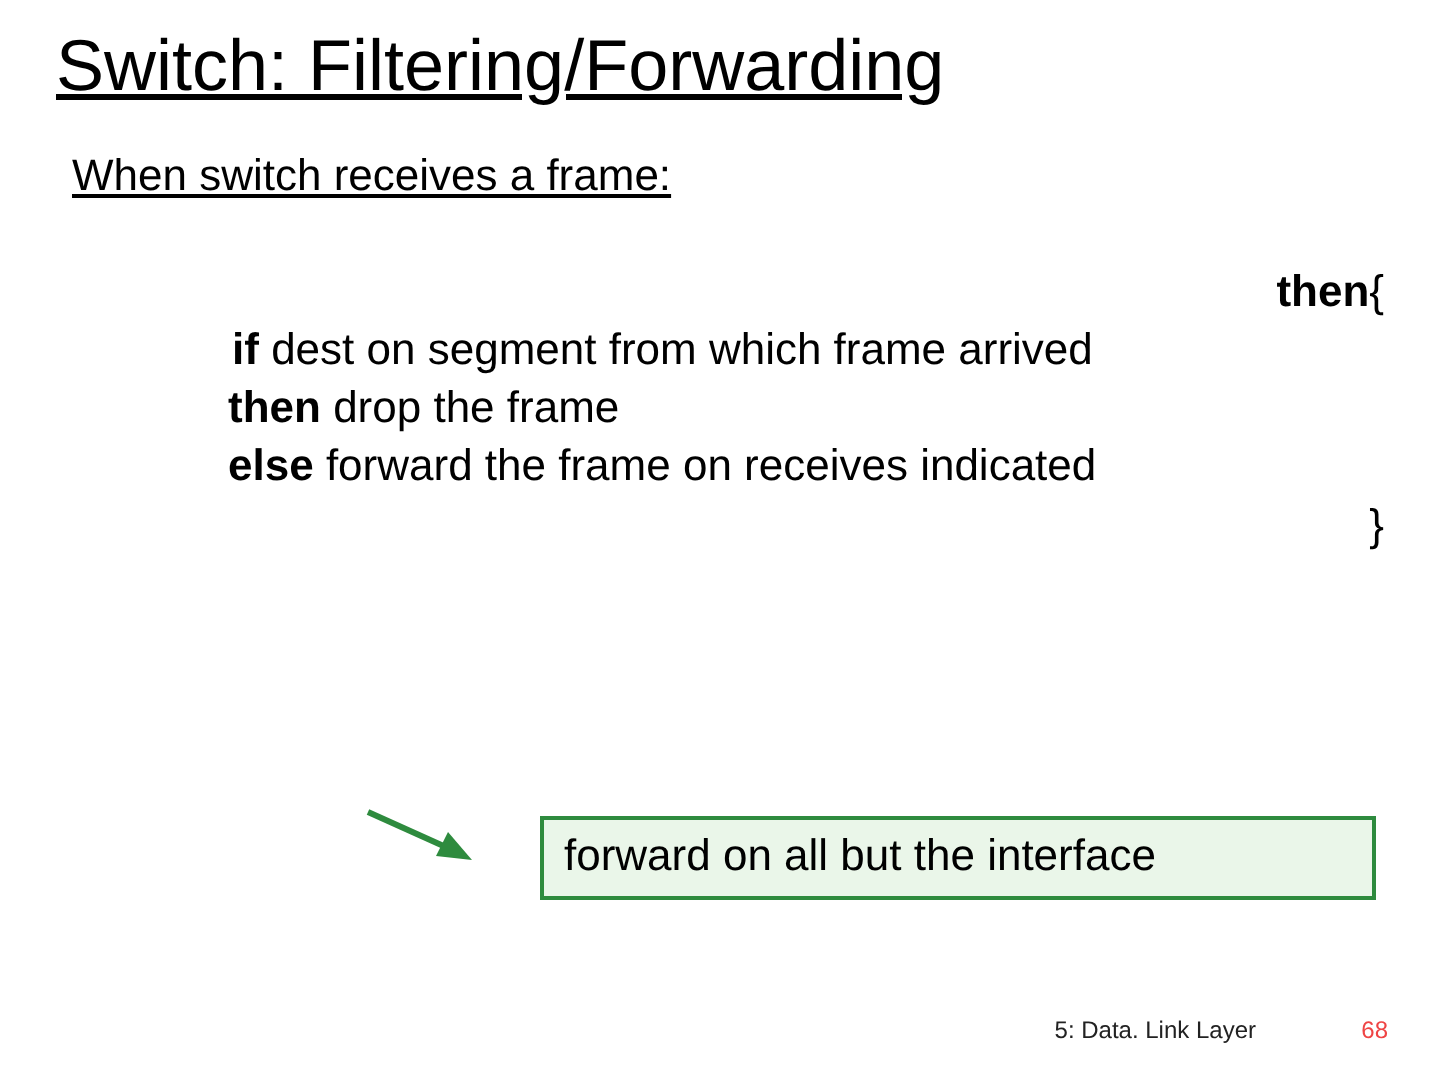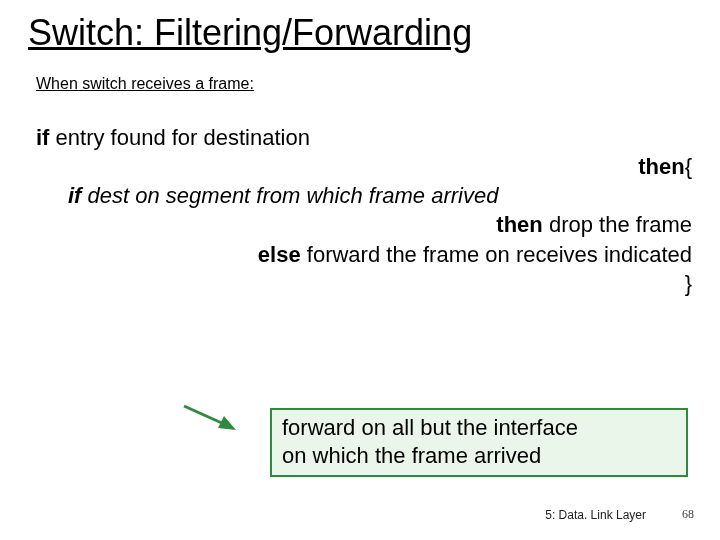--- a/index.html
+++ b/index.html
@@ -21,32 +21,32 @@
     border-radius: 18px;
   }
   .title {
     font-size: 36px;
     line-height: 1.15;
     text-decoration: underline;
     margin: 0 0 22px 0;
     font-weight: normal;
   }
   .subhead {
-    font-size: 16px;
+    font-size: 22px;
     text-decoration: underline;
     margin: 0 0 30px 8px;
   }
   .body {
     font-size: 22px;
     line-height: 1.32;
     margin-left: 8px;
   }
   .indent1 { margin-left: 32px; text-align: right; }
-  .indent2 { margin-left: 32px; font-style: italic; }
-  .indent2b { margin-left: 78px; text-align: right; }
+  .indent2 { margin-left: 80px; }
+  .indent2b { margin-left: 78px; }
   .kw { font-weight: bold; }
   .callout-wrap {
     position: absolute;
     left: 236px;
     top: 408px;
     padding-left: 34px;
   }
   .callout {
     border: 2px solid #2e8b3e;
     background: #eaf6e9;
@@ -59,47 +59,44 @@
   .arrow {
     position: absolute;
     left: 180px;
     top: 404px;
     width: 60px;
     height: 30px;
   }
   .footer-right {
     position: absolute;
     bottom: 18px;
-    right: 74px;
+    right: 92px;
     font-family: Arial, Helvetica, sans-serif;
     font-size: 12px;
     color: #222;
   }
   .pagenum {
     position: absolute;
     bottom: 18px;
     right: 26px;
-    font-family: Liberation Serif, serif;
+    font-family: Liberation Sans, sans-serif;
     font-size: 12px;
-    color: #404040;
+    color: #ef4444;
   }
 </style>
 </head>
 <body>
 
 <div class="slide">
 
   <h1 class="title">Switch: Filtering/Forwarding</h1>
 
   <div class="subhead">When switch receives a frame:</div>
 
   <div class="body">
-    <div>
-      <span class="kw">if</span><span> entry found for destination</span>
-    </div>
     <div class="indent1">
       <span class="kw">then</span><span>{</span>
     </div>
     <div class="indent2">
       <span class="kw">if</span><span> dest on segment from which frame arrived</span>
     </div>
     <div class="indent2b">
       <span class="kw">then</span><span> drop the frame</span>
     </div>
     <div class="indent2b">
@@ -109,20 +106,19 @@
   </div>
 
   <svg class="arrow" viewBox="0 0 60 30">
     <line x1="4" y1="2" x2="44" y2="20" stroke="#2e8b3e" stroke-width="3"></line>
     <polygon points="56,26 38,24 44,12" fill="#2e8b3e"></polygon>
   </svg>
 
   <div class="callout-wrap">
     <div class="callout">
       <div>forward on all but the interface</div>
-      <div>on which the frame arrived</div>
     </div>
   </div>
 
   <div class="footer-right">5: Data. Link Layer</div>
   <div class="pagenum">68</div>
 
 </div>
 
 </body></html>

